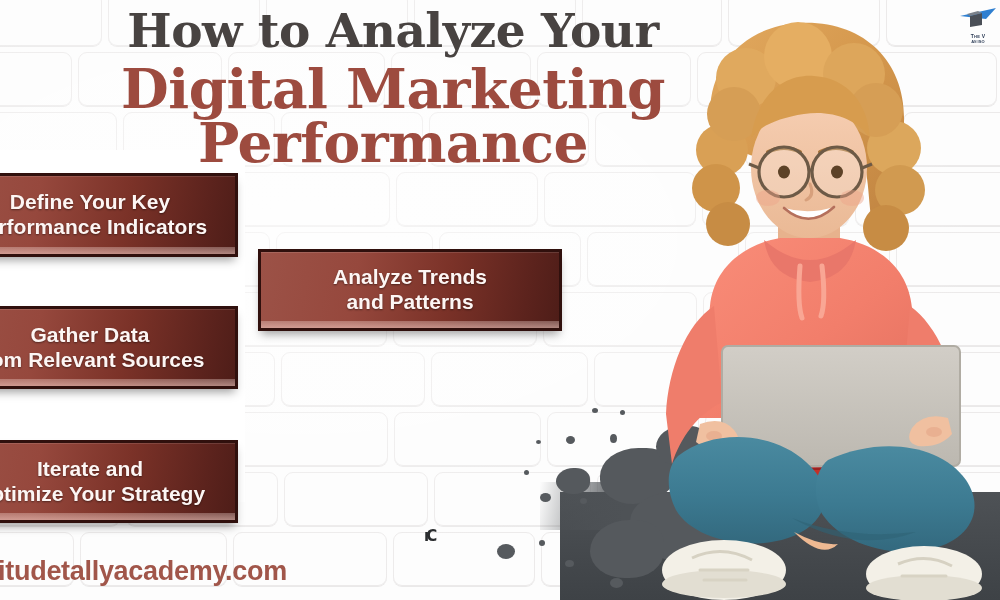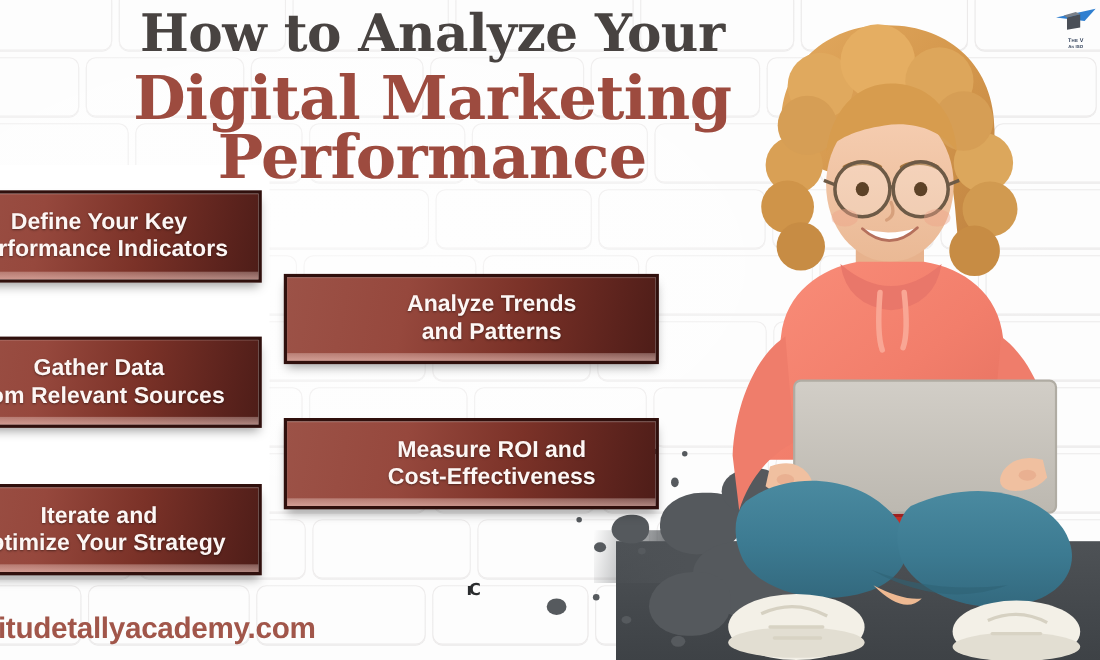--- a/index.html
+++ b/index.html
@@ -71,21 +71,21 @@
   }
   .step span{position:relative;z-index:2;display:block;white-space:pre-line;}
 
   
   .step-left{left:-58px;width:290px;font-size:21px;}
   .s1{top:173px;height:78px;}
   .s2{top:306px;height:77px;}
   .s3{top:440px;height:77px;}
 
   
-  .step-right{left:258px;width:298px;font-size:21px;padding-left:37px;}
+  .step-right{left:258px;width:298px;font-size:21px;}
   .s4{top:249px;height:76px;}
   .s5{top:380px;height:77px;}
 
   
   .url{
     position:absolute;left:-34px;top:556px;z-index:12;
     font-size:27px;font-weight:bold;color:#a1564a;
     letter-spacing:-.3px;white-space:nowrap;
   }
 
@@ -362,24 +362,20 @@
   </div>
   <div class="step step-left s3">
     <span>Iterate and
 Optimize Your Strategy</span>
   </div>
 
   <div class="step step-right s4">
     <span>Analyze Trends
 and Patterns</span>
   </div>
-  <div class="step step-right s5">
-    <span>Measure ROI and
-Cost-Effectiveness</span>
-  </div>
 
   <div class="url">attitudetallyacademy.com</div>
 
   <div class="logo">
     <svg width="44" height="26" viewBox="0 0 44 26" xmlns="http://www.w3.org/2000/svg">
       <path d="M4 14 L40 6 L30 17 Z" fill="#2f7fd0"></path>
       <path d="M14 14 L26 11 L26 23 L14 25 Z" fill="#4a4f57"></path>
       <path d="M14 14 L26 11 L22 9 L11 12 Z" fill="#7a8089"></path>
     </svg>
     <div class="logo-txt1">The V</div>

